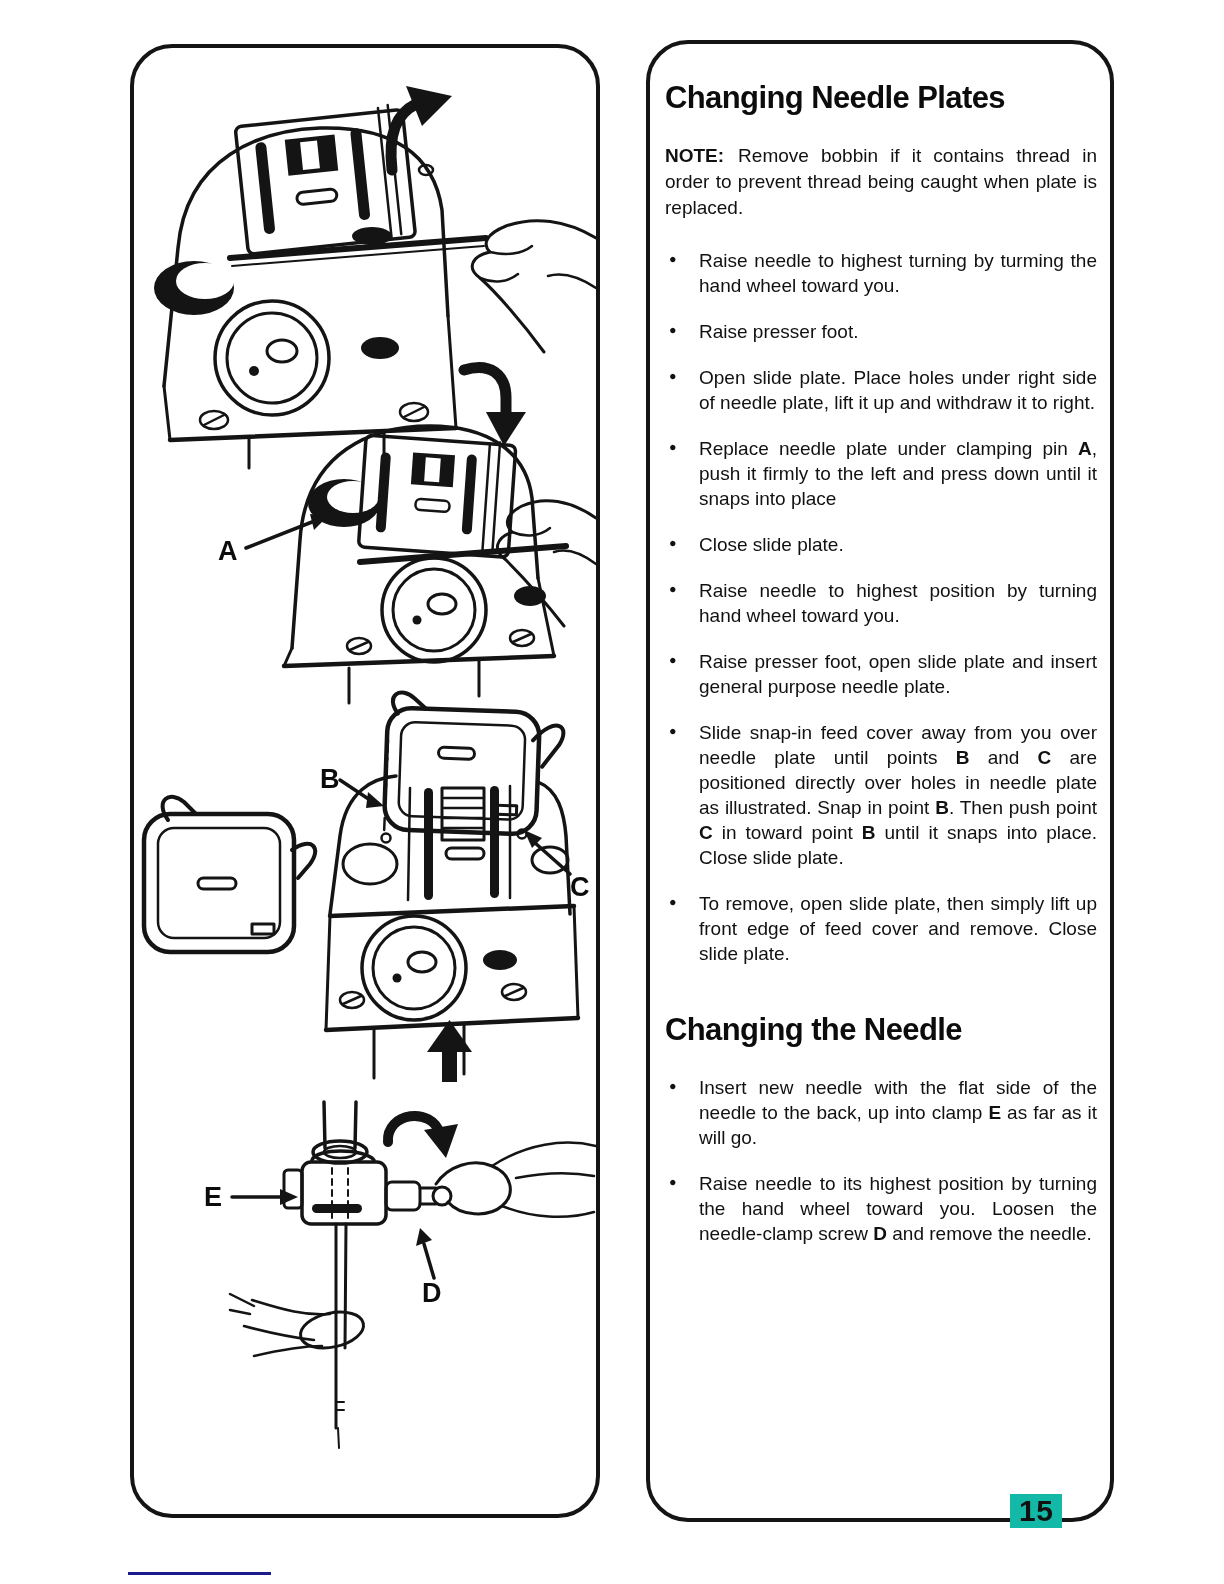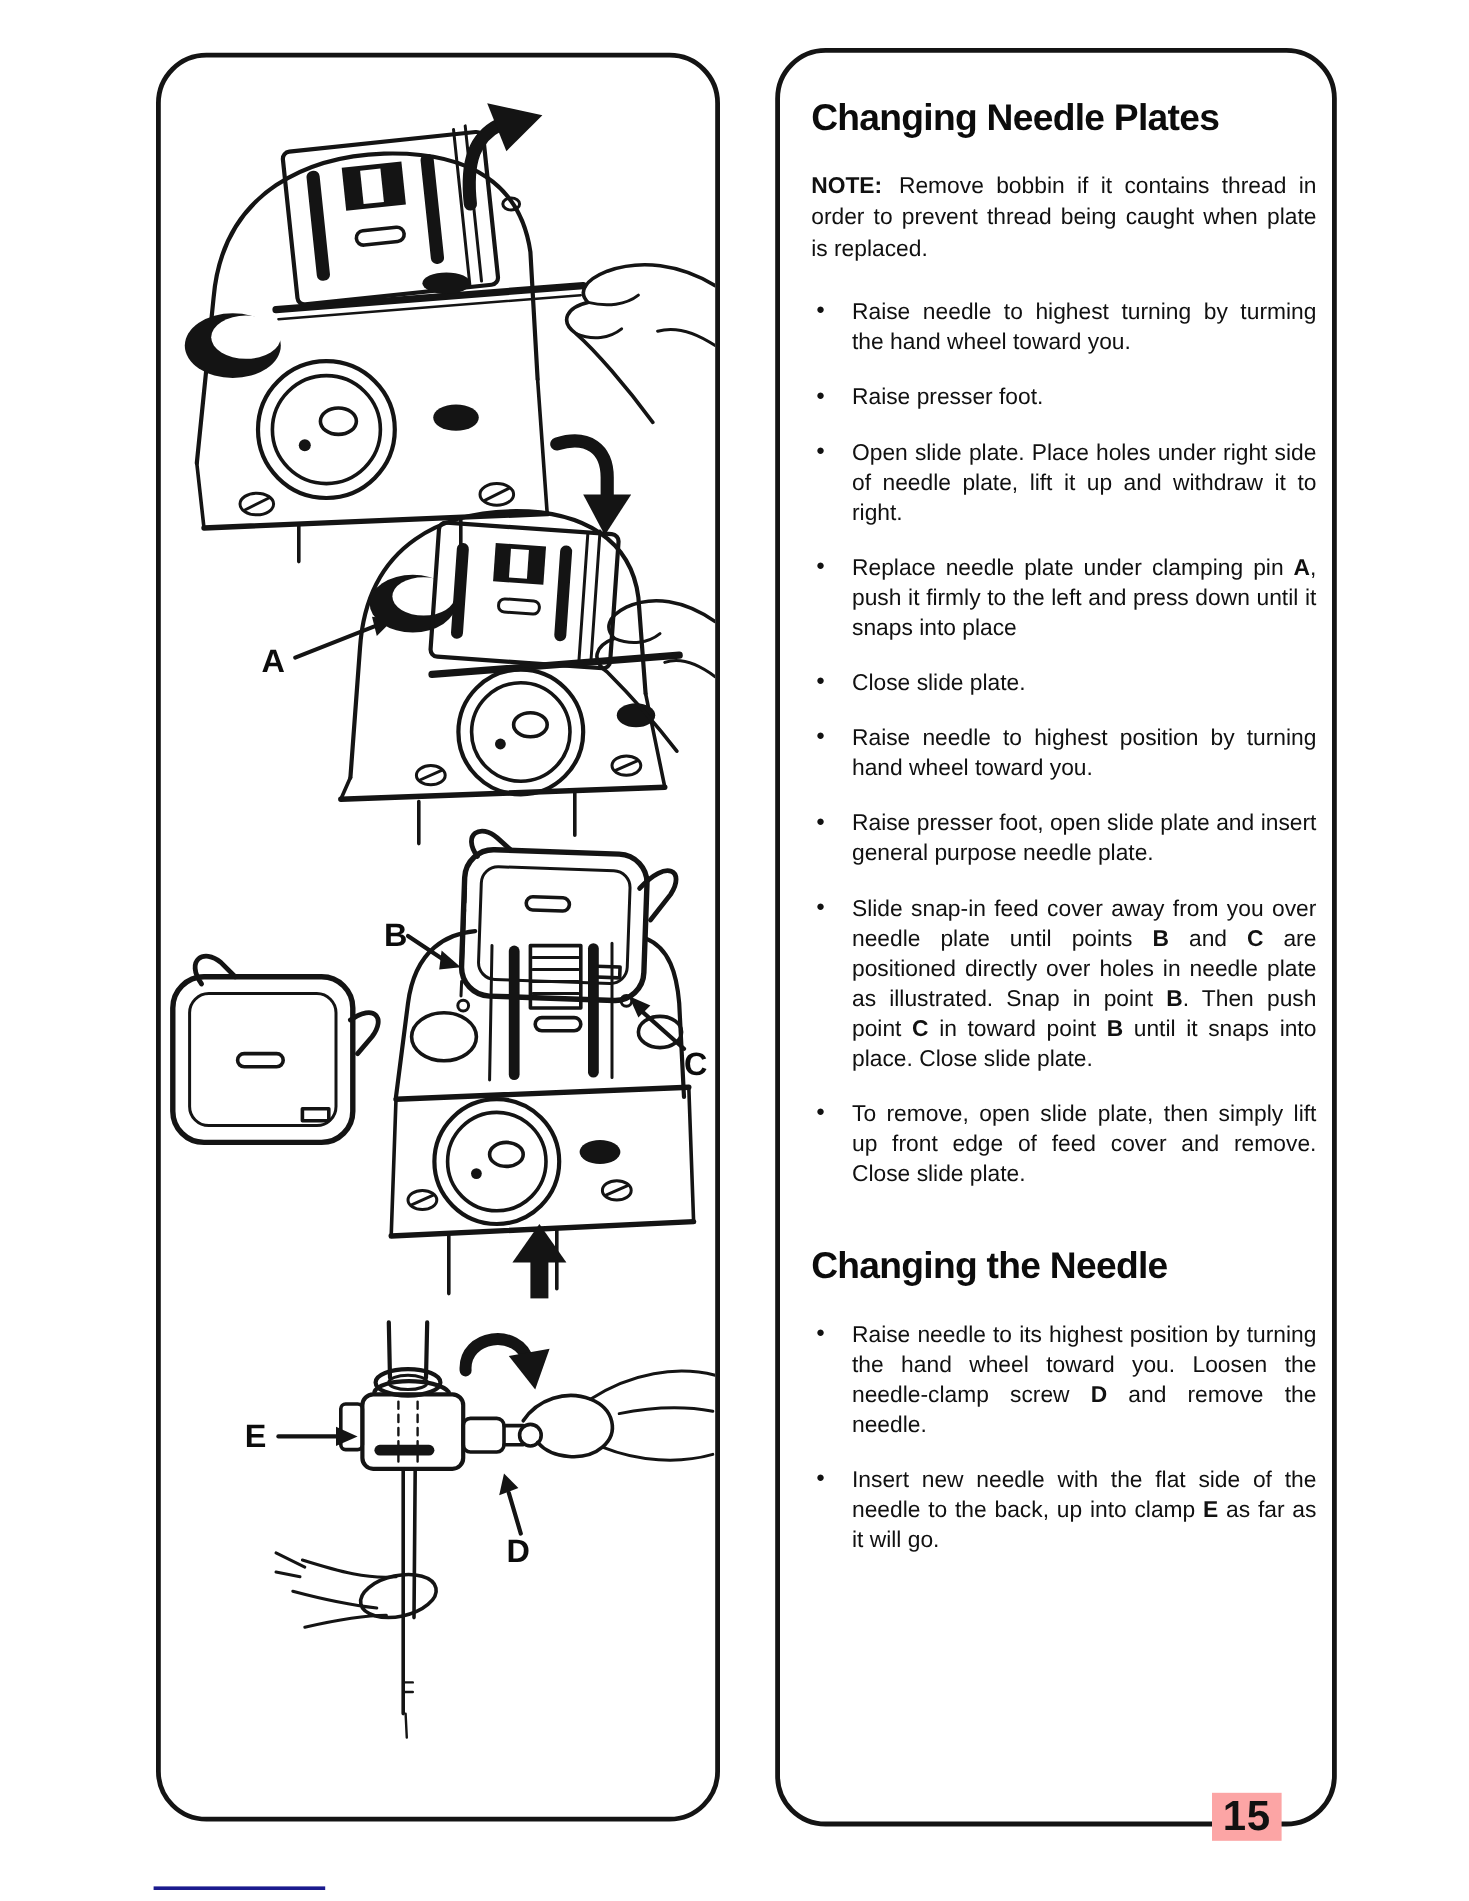--- a/index.html
+++ b/index.html
@@ -7,40 +7,40 @@
     width:1224px;height:1584px;position:relative;overflow:hidden;
     background:#ffffff;color:#111;
     font-family:"Liberation Sans", sans-serif;
     -webkit-font-smoothing:antialiased;
   }
   .panel{
     position:absolute;border:4px solid #141414;border-radius:42px;background:#fff;
   }
   .panel-left{left:130px;top:44px;width:462px;height:1466px;}
   .panel-right{left:646px;top:40px;width:460px;height:1474px;}
-  .rp-content{padding:30px 13px 0 26px;}
+  .rp-content{padding:30px 13px 0 15px;}
   h2.sec-heading{
     font-size:31px;line-height:36px;font-weight:900;letter-spacing:-0.6px;
     margin:46px 0 27px 0;color:#0c0c0c;
   }
   h2.sec-heading.first{margin-top:6px;}
   .note{
     font-size:19px;line-height:26px;text-align:justify;margin:0 0 27px 0;
   }
   .note-label{font-weight:700;margin-right:14px;}
   .bullets{margin:0;}
   .bullet{display:flex;margin:0 0 21px 0;}
   .dot{flex:0 0 30px;padding-left:4px;}
   .dot::before{content:"●";font-size:12.5px;position:relative;top:1px;}
   .btext{flex:1;margin:0;font-size:19px;line-height:25px;text-align:justify;}
   .btext .b{font-weight:700;}
   .page-number{
     position:absolute;left:1010px;top:1494px;z-index:3;
-    background:#fca5a5;padding:0 9px;
-    font-size:35px;font-weight:700;letter-spacing:0.5px;
+    background:#14b8a6;padding:0 9px;
+    font-size:30px;font-weight:700;letter-spacing:0.5px;
   }
   .footer-underline{
     position:absolute;left:128px;top:1572px;width:143px;height:3px;z-index:2;
   }
   svg text.fig-label{font-family:"Liberation Sans",sans-serif;font-size:27px;font-weight:800;fill:#0c0c0c;}
   svg .ln{stroke:#141414;fill:none;stroke-linecap:round;stroke-linejoin:round;}
 </style>
 </head>
 <body>
 
@@ -306,25 +306,25 @@
             <p class="btext"><span>To remove, open slide plate, then simply lift up front edge of feed cover and remove. Close slide plate.</span></p>
           </div>
       </div>
     </section>
 
     <section>
       <h2 class="sec-heading">Changing the Needle</h2>
       <div class="bullets">
         <div class="bullet">
             <span class="dot"></span>
+            <p class="btext"><span>Insert new needle with the flat side of the needle to the back, up into clamp </span><span class="b">E</span><span> as far as it will go.</span></p>
+          </div>
+        <div class="bullet">
+            <span class="dot"></span>
             <p class="btext"><span>Raise needle to its highest position by turning the hand wheel toward you. Loosen the needle-clamp screw </span><span class="b">D</span><span> and remove the needle.</span></p>
-          </div>
-        <div class="bullet">
-            <span class="dot"></span>
-            <p class="btext"><span>Insert new needle with the flat side of the needle to the back, up into clamp </span><span class="b">E</span><span> as far as it will go.</span></p>
           </div>
       </div>
     </section>
 
   </div>
 </div>
 
 <div class="page-number">15</div>
 <div class="footer-underline" style="background: rgb(27, 27, 142);"></div>
 

